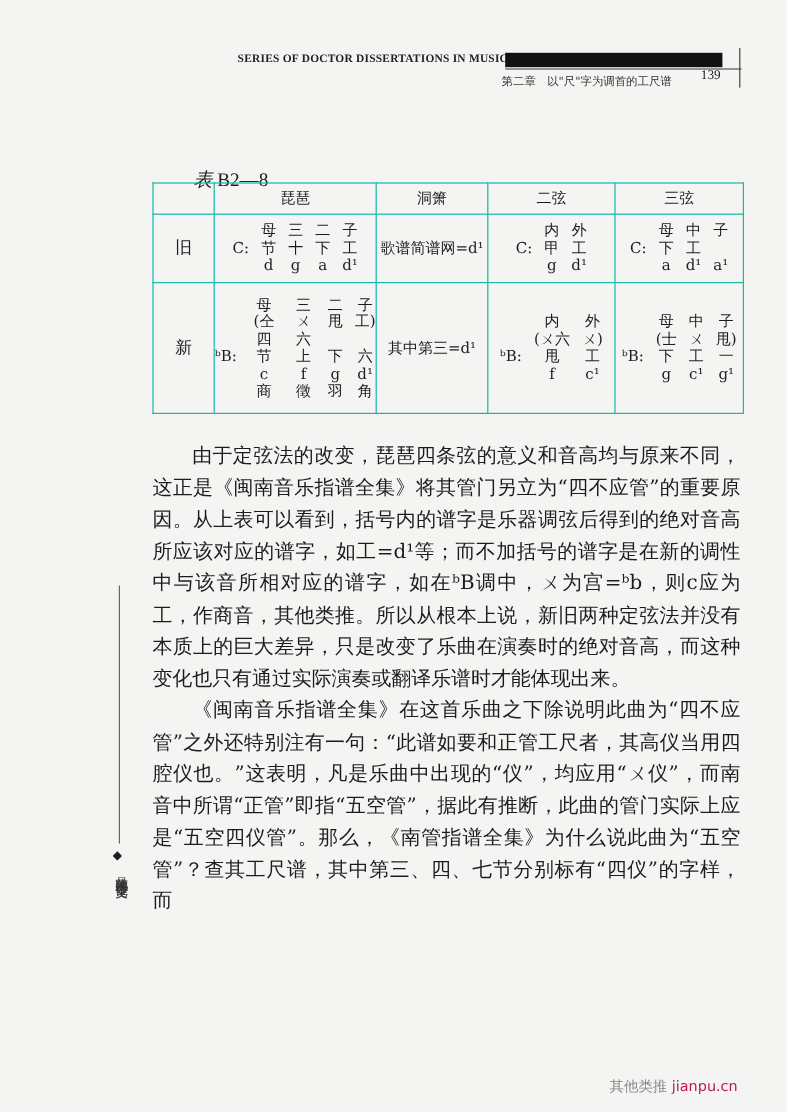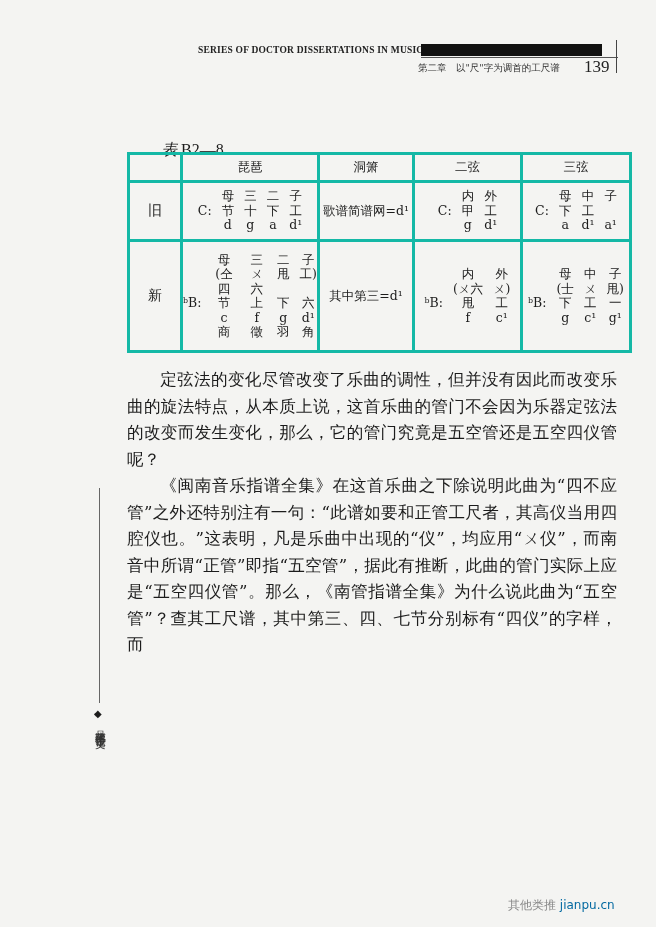--- a/index.html
+++ b/index.html
@@ -3,41 +3,41 @@
 <meta charset="utf-8">
 <style>
   html, body { margin:0; padding:0; }
   body { width:656px; height:927px; background:#f4f4f2; position:relative; overflow:hidden;
          font-family:"DejaVu Serif","Liberation Serif",serif; color:#1c1c1c; }
   .abs { position:absolute;text-align:center; }
   .series { left:198px; top:45px; font-size:9.5px; letter-spacing:0.2px; font-family:"Liberation Serif",serif; font-weight:bold; color:#222; }
   .blackbar { left:421px; top:44px; width:181px; height:12px; background:#111; }
   .thinline { left:421px; top:57px; width:197px; height:1px; background:#555; }
   .chapter { left:418px; top:62px; font-size:9.5px; color:#333; }
-  .pagenum { left:584px; top:57px; font-size:17px; font-family:"Liberation Serif",serif; color:#222; }
+  .pagenum { left:584px; top:57px; font-size:11px; font-family:"Liberation Serif",serif; color:#222; }
   .vrule { left:616px; top:40px; width:1px; height:33px; background:#444; }
   .tabcap { left:161px; top:120px; font-size:16px; font-family:"Liberation Serif",serif;margin-top:20px; }
   .tabcap .ital { font-style:italic; }
 
   table.tbl { position:absolute; left:127px; top:152px; border-collapse:collapse; font-size:12.5px; }
-  table.tbl td { border:3px solid #14b8a6; padding:0; text-align:center; vertical-align:middle; }
+  table.tbl td { border:1px solid #14b8a6; padding:0; text-align:center; vertical-align:middle; }
   .hdr td { height:25px; }
   .cellgrid { display:grid; justify-content:center; column-gap:10px; row-gap:0; line-height:14.5px; }
   .cellgrid span { text-align:center; }
   .row-old td { height:56px; }
   .row-new td { height:108px; }
   .rowlabel { font-size:14px; }
 
   .body { left:127px; width:490px; font-size:16.6px; line-height:26.5px; text-align:justify; }
   .body p { margin:0; text-indent:2em; }
   .side-line { left:99px; top:488px; width:1px; height:215px; background:#666; }
   .side-diamond { left:94px; top:708px; font-size:10px; }
   .side-text { left:94px; top:722px; writing-mode:vertical-rl; font-size:10.5px; letter-spacing:1px; color:#333; }
   .watermark { left:508px; top:897px; font-size:12px; color:#888; font-family:"DejaVu Sans",sans-serif; }
-  .watermark .en { color:#0369a1; }
+  .watermark .en { color:#be185d; }
 </style>
 </head>
 <body>
 
 <div class="abs series">SERIES OF DOCTOR DISSERTATIONS IN MUSIC</div>
 <div class="abs blackbar"></div>
 <div class="abs thinline"></div>
 <div class="abs chapter">第二章　以"尺"字为调首的工尺谱</div>
 <div class="abs pagenum">139</div>
 <div class="abs vrule"></div>
@@ -174,21 +174,21 @@
             <span>g</span>
             <span>c¹</span>
             <span>g¹</span>
           </div>
         </td>
   </tr>
 </tbody>
   </table>
 
 <div class="abs body" style="top:367px">
-  <p>定弦法的变化尽管改变了乐曲的调性，但并没有因此而改变乐曲的旋法特点，从本质上说，这首乐曲的管门不会因为乐器定弦法的改变而发生变化，那么，它的管门究竟是五空管还是五空四仪管呢？</p>
+  <p>由于定弦法的改变，琵琶四条弦的意义和音高均与原来不同，这正是《闽南音乐指谱全集》将其管门另立为“四不应管”的重要原因。从上表可以看到，括号内的谱字是乐器调弦后得到的绝对音高所应该对应的谱字，如工=d¹等；而不加括号的谱字是在新的调性中与该音所相对应的谱字，如在ᵇB调中，ㄨ为宫=ᵇb，则c应为工，作商音，其他类推。所以从根本上说，新旧两种定弦法并没有本质上的巨大差异，只是改变了乐曲在演奏时的绝对音高，而这种变化也只有通过实际演奏或翻译乐谱时才能体现出来。</p>
   <p>《闽南音乐指谱全集》在这首乐曲之下除说明此曲为“四不应管”之外还特别注有一句：“此谱如要和正管工尺者，其高仪当用四腔仪也。”这表明，凡是乐曲中出现的“仪”，均应用“ㄨ仪”，而南音中所谓“正管”即指“五空管”，据此有推断，此曲的管门实际上应是“五空四仪管”。那么，《南管指谱全集》为什么说此曲为“五空管”？查其工尺谱，其中第三、四、七节分别标有“四仪”的字样，而</p>
 </div>
 
 <div class="abs side-line"></div>
 <div class="abs side-diamond">◆</div>
 <div class="abs side-text">吴晓萍博士学位论文</div>
 
 <div class="abs watermark">
   <span>其他类推</span>
   <span class="en">jianpu.cn</span>

